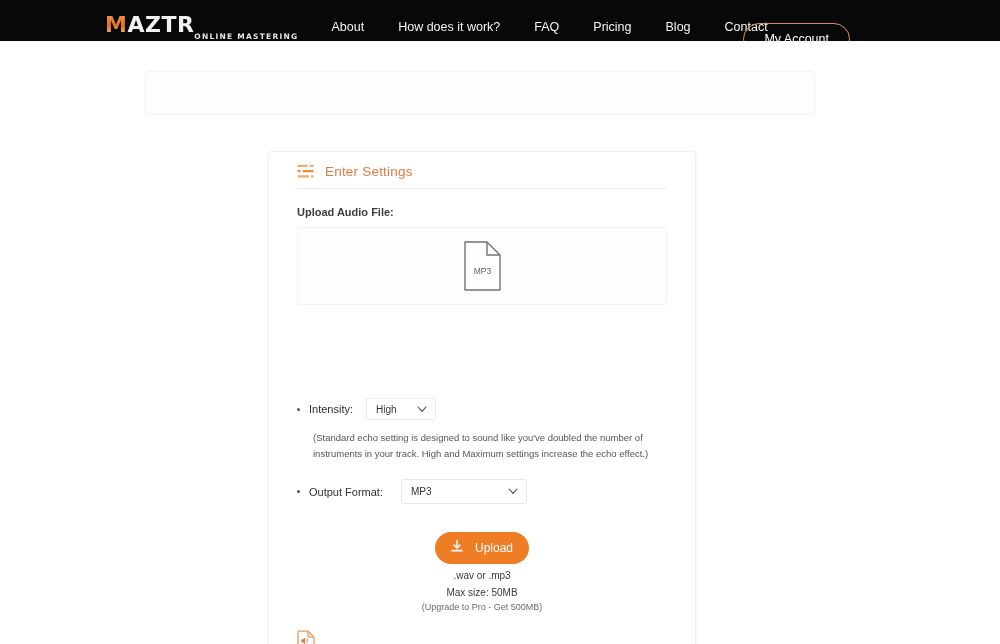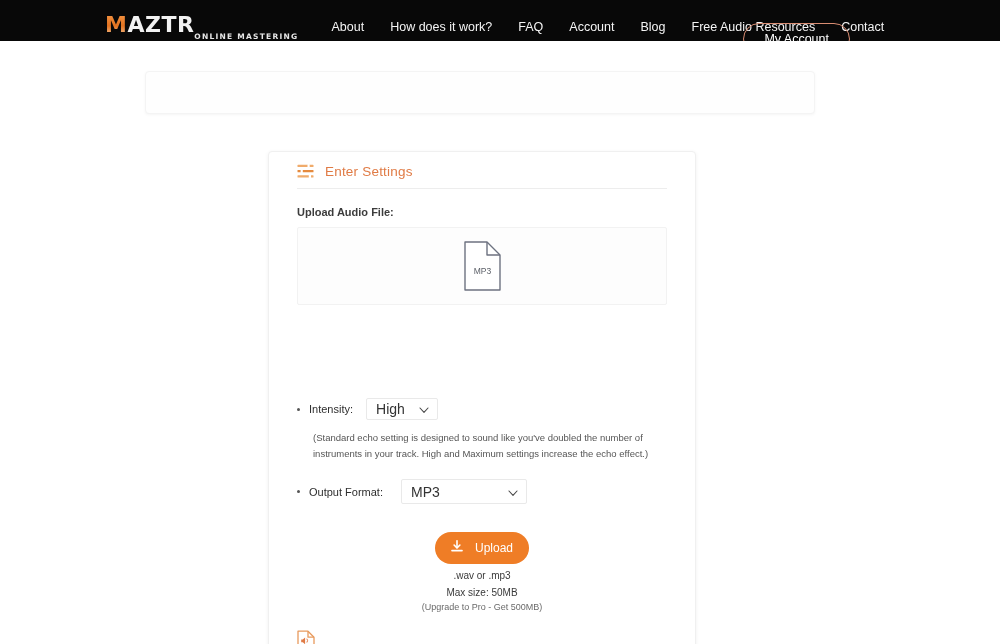--- a/index.html
+++ b/index.html
@@ -32,21 +32,21 @@
     background: linear-gradient(180deg,#f79a4a 0%, #e2721f 55%, #f7c89a 100%);
     -webkit-background-clip: text; background-clip: text;
     -webkit-text-fill-color: transparent; color: #e2721f;
   }
   .logo-sub {
     font-family: "DejaVu Sans", sans-serif;
     font-size: 7.5px; font-weight: bold; letter-spacing: 1.25px;
     color: #e6e6e6; margin-top: 19px;
   }
   .nav-links {
-    display: flex; align-items: center; gap: 0px;
+    display: flex; align-items: center; gap: 8px;
     margin-left: 20px;
   }
   .nav-links a {
     color: #f4f4f4; text-decoration: none;
     font-size: 12.5px;
     padding: 6px 13px;
     white-space: nowrap;
   }
   .account-btn {
     position: absolute; right: 150px; top: 23px;
@@ -122,21 +122,21 @@
   }
   .opt-label { font-size: 11px; color: #2e2e2e; }
   .select-box {
     margin-left: 13px;
     height: 22px; min-width: 70px;
     border: 1px solid #e9e9e9;
     background: #ffffff;
     border-radius: 2px;
     display: flex; align-items: center; justify-content: space-between;
     padding: 0 8px 0 9px;
-    font-size: 14px; color: #333;
+    font-size: 10px; color: #333;
     cursor: pointer;
   }
   .select-box.wide { min-width: 126px; margin-left: 18px; height: 25px; }
   .chev { width: 10px; height: 7px; margin-left: 14px; flex:none; }
 
   .help-text {
     margin-top: 10px; margin-left: 16px;
     font-size: 9.5px; color: #555; line-height: 1.65;
     max-width: 355px;
   }
@@ -167,23 +167,22 @@
 
   <div class="logo-wrap">
     <div class="logo-main"><span class="m-accent">M</span><span>AZTR</span></div>
     <div class="logo-sub">ONLINE MASTERING</div>
   </div>
 
   <nav class="nav-links">
     <a href="#">About</a>
     <a href="#">How does it work?</a>
     <a href="#">FAQ</a>
-    <a href="#">Account</a>
+    <a href="#">Pricing</a>
     <a href="#">Blog</a>
-    <a href="#">Free Audio Resources</a>
     <a href="#">Contact</a>
   </nav>
 
   <div class="account-btn">My Account</div>
 </div>
 
 <div class="page-bg">
 
   <div class="ghost-card"></div>
 

